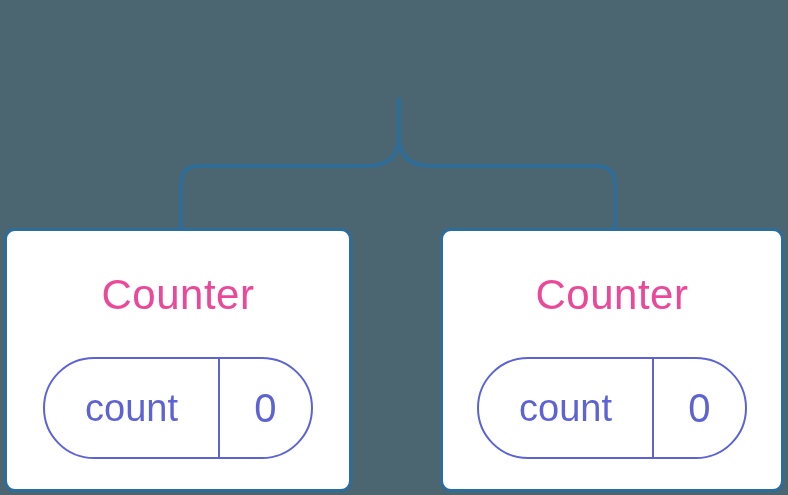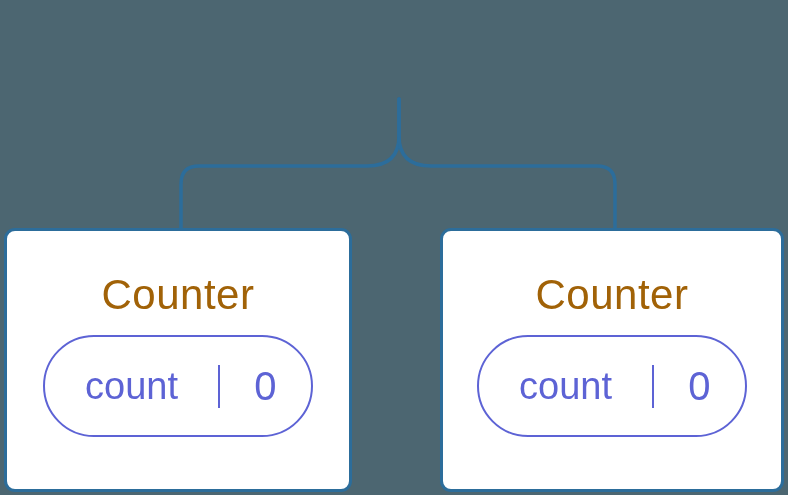--- a/index.html
+++ b/index.html
@@ -32,33 +32,32 @@
     border:3px solid #2c6d9b;
     border-radius:11px;
     box-sizing:border-box;
     display:flex;flex-direction:column;align-items:center;
   }
   .card-left{left:4px;}
   .card-right{left:440px;width:344px;}
   .card-title{
     margin-top:40px;
     font-size:42px;font-weight:500;
-    color:#a16207;
+    color:#ec4899;
     letter-spacing:0.5px;
   }
   .pill{
-    margin-top:16px;
+    margin-top:38px;
     width:270px;height:102px;
     border:2.5px solid #5d63d5;
     border-radius:60px;
     box-sizing:border-box;
     display:flex;
     overflow:hidden;
     background:#ffffff;
-    align-items:center;
   }
   .pill-key{
     flex:1.9;
     display:flex;align-items:center;justify-content:center;
     font-size:38px;color:#5d63d5;
     border-right:2.5px solid #5d63d5;
   }
   .pill-value{
     flex:1;
     display:flex;align-items:center;justify-content:center;

